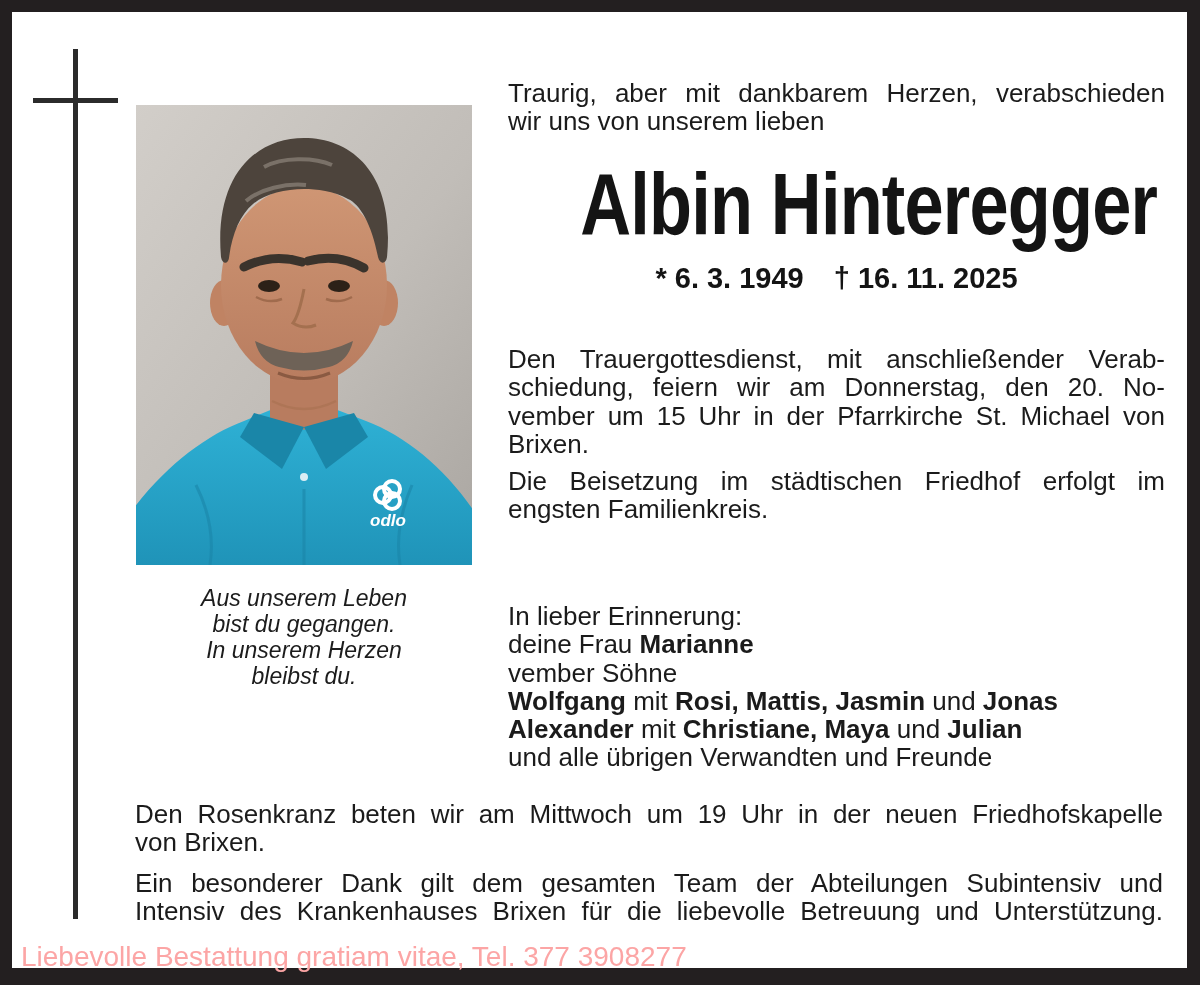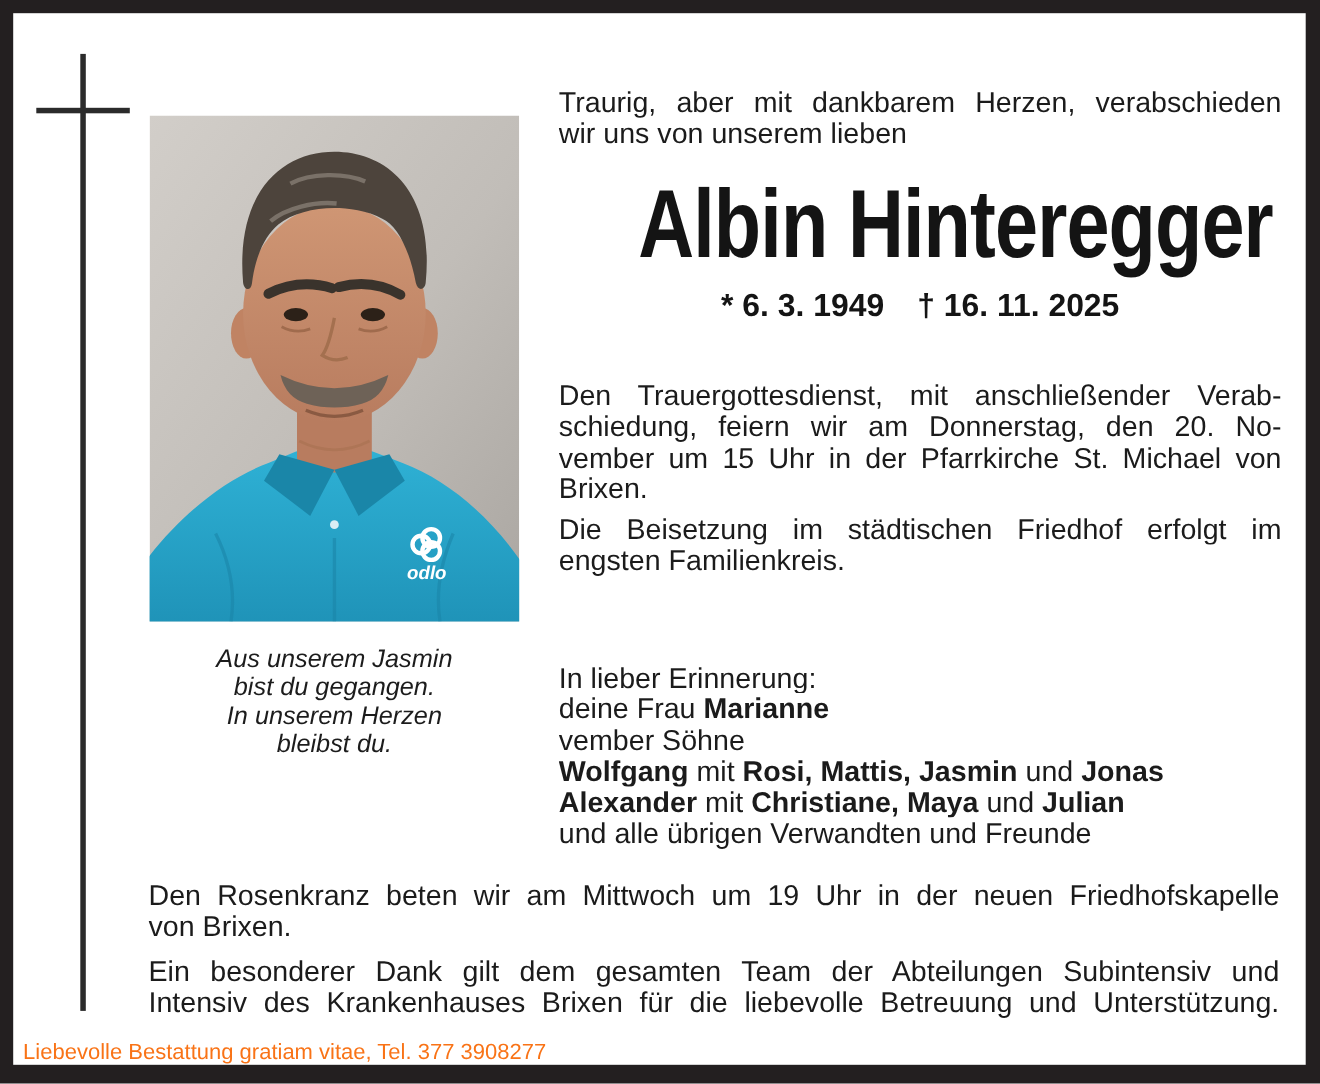--- a/index.html
+++ b/index.html
@@ -42,21 +42,21 @@
   
   .photo{left:136px;top:105px;width:336px;height:460px;}
   .photo svg{display:block;}
   .quote{left:136px;top:585px;width:336px;text-align:center;
          font-style:italic;font-size:23px;line-height:26px;color:#1c1c1c;}
   .quote .qline{height:26px;overflow:hidden;}
   
   .wide{left:135px;width:1028px;}
   .rosary{top:784px;}
   .thanks{top:853px;}
-  .footer{left:21px;top:945px;font-size:20px;line-height:24px;color:#f97316;white-space:nowrap;}
+  .footer{left:21px;top:945px;font-size:28px;line-height:24px;color:#fca5a5;white-space:nowrap;}
 </style>
 </head>
 <body>
 
 <div class="abs card"></div>
 
 <div class="abs page">
 
   <div>
     <div class="abs cross-v"></div>
@@ -119,21 +119,21 @@
           <circle cx="247" cy="390" r="8"></circle>
           <circle cx="256" cy="384" r="8"></circle>
           <circle cx="256" cy="396" r="8"></circle>
         </g>
         <text x="252" y="421" text-anchor="middle" font-size="17" font-style="italic" font-weight="bold" fill="#ffffff" font-family="Liberation Sans, sans-serif">odlo</text>
       </g>
     </svg>
   </div>
 
   <div class="abs quote">
-    <div class="qline">Aus unserem Jasmin</div>
+    <div class="qline">Aus unserem Leben</div>
     <div class="qline">bist du gegangen.</div>
     <div class="qline">In unserem Herzen</div>
     <div class="qline">bleibst du.</div>
   </div>
 
   <div class="abs col intro txt">
     <div class="line just">Traurig, aber mit dankbarem Herzen, verabschieden</div>
     <div class="line">wir uns von unserem lieben</div>
   </div>
 

